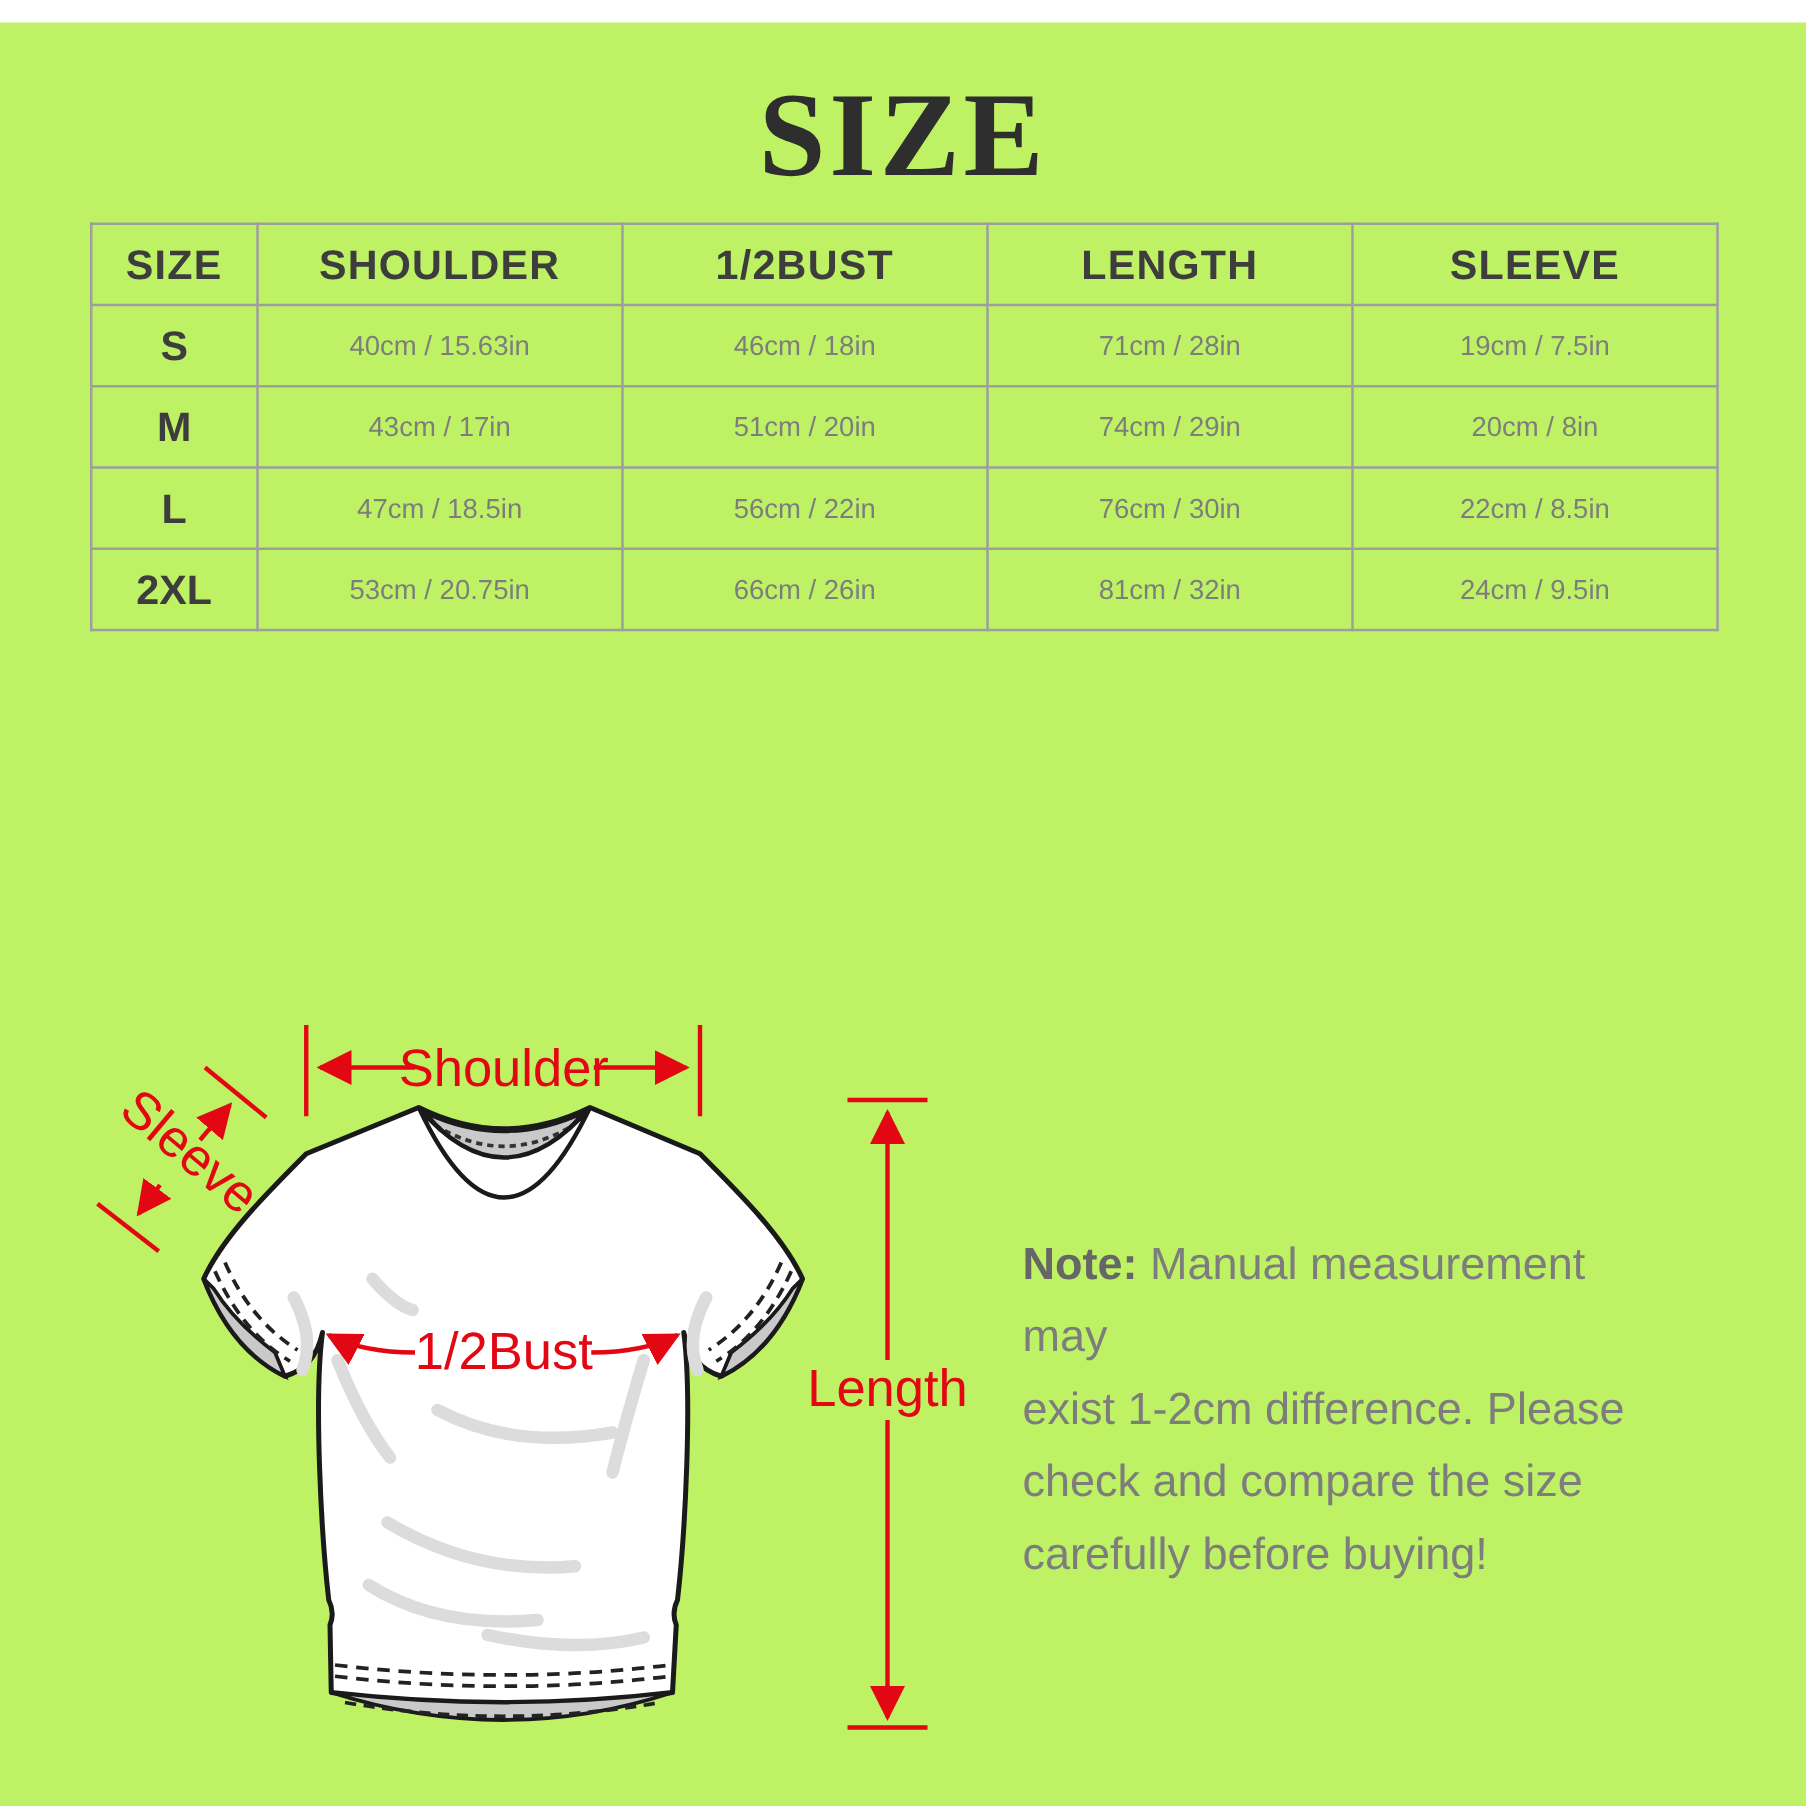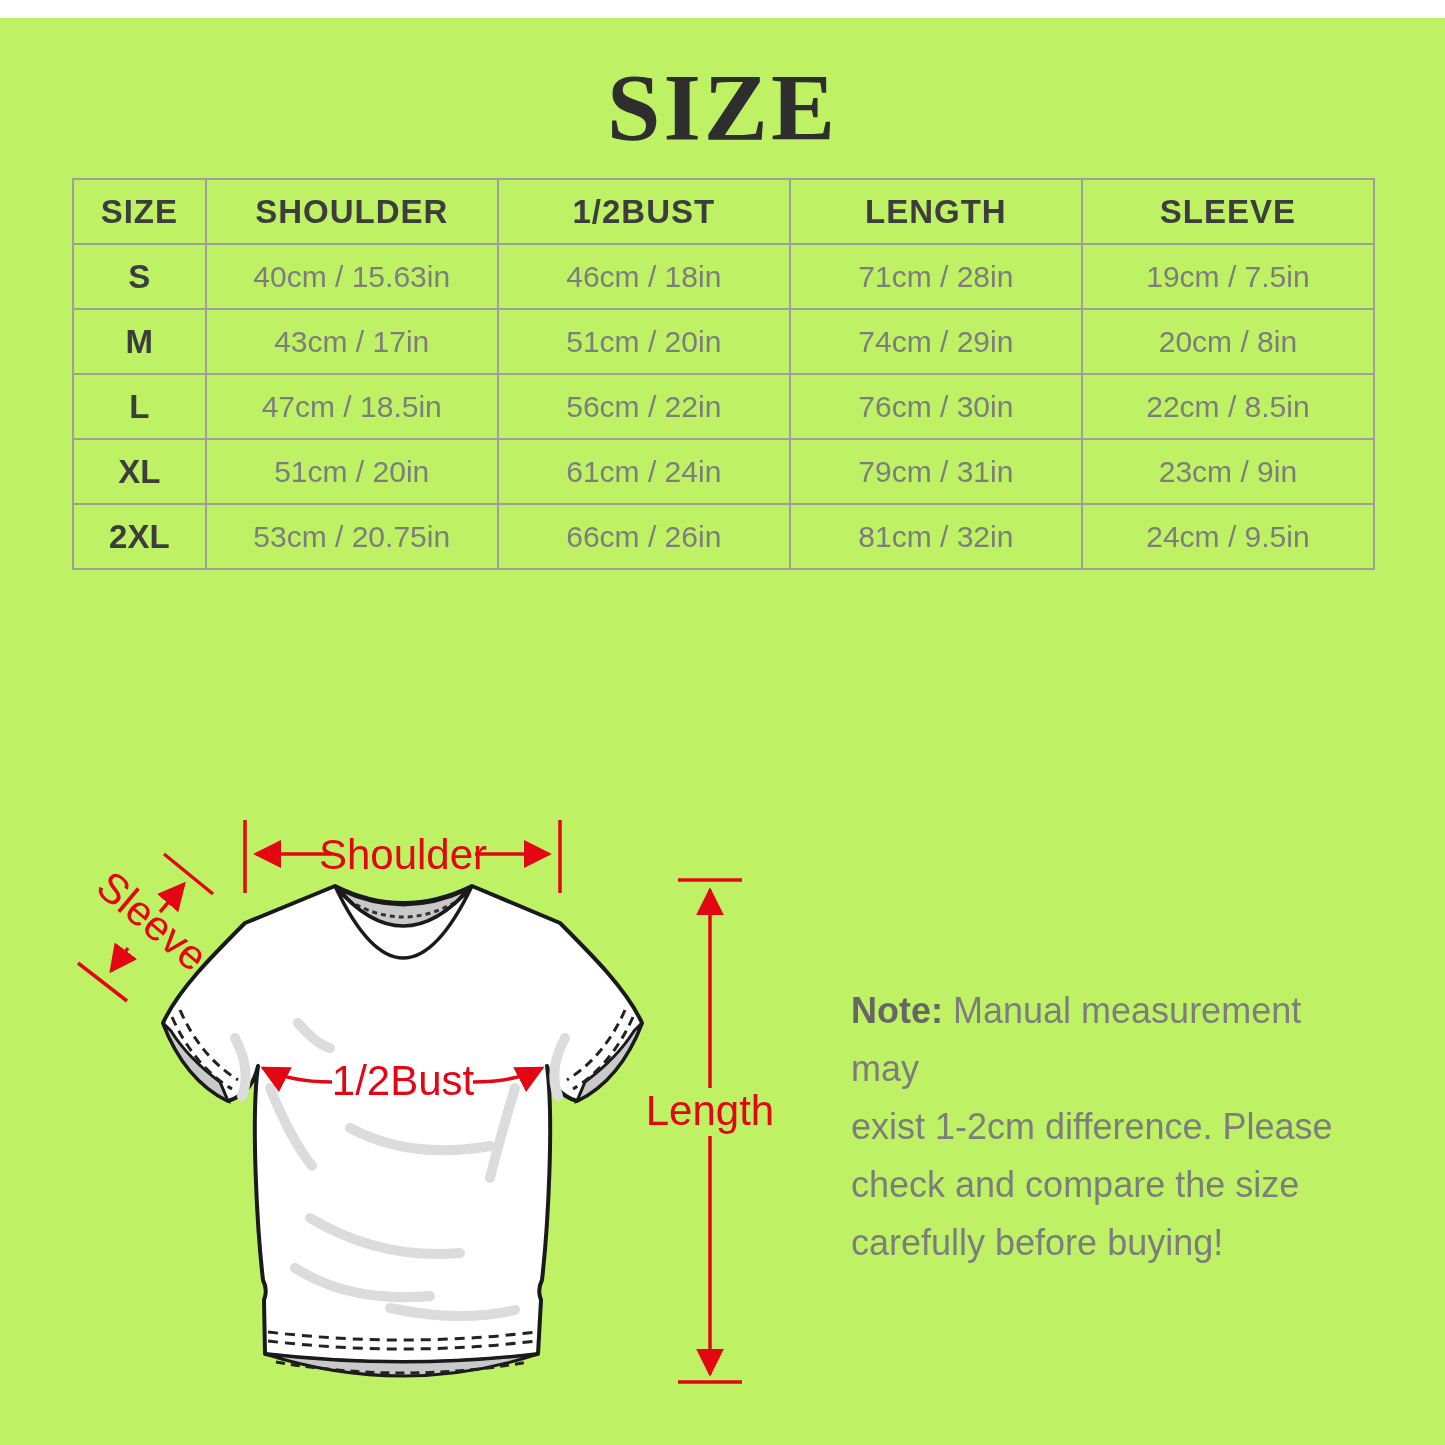--- a/index.html
+++ b/index.html
@@ -30,25 +30,25 @@
     height:65px; text-align:center; vertical-align:middle;
     white-space:nowrap; overflow:hidden;
   }
   .size-table th {
     font-size:33px; font-weight:bold; color:#3d3d3d; letter-spacing:1px;
   }
   .size-table td.size-col {
     font-size:33px; font-weight:bold; color:#3d3d3d;
   }
   .size-table td.val {
-    font-size:30px; font-weight:normal; color:#7d7d7d;
+    font-size:22px; font-weight:normal; color:#7d7d7d;
   }
   .diagram-svg { position:absolute; left:60px; top:780px; }
   .note-block {
-    position:absolute; left:851px; top:964px; width:520px;
+    position:absolute; left:818px; top:964px; width:520px;
     font-size:36px; line-height:58px; color:#7d7d7d;
   }
   .note-label { font-weight:bold; color:#666666; }
   .note-body  { white-space:pre-line; }
   .ann-text {
     font-family:"Liberation Sans", sans-serif;
     font-size:42px;
     fill:#e30613;
   }
 </style>
@@ -88,27 +88,20 @@
       <td class="val">51cm / 20in</td>
       <td class="val">74cm / 29in</td>
       <td class="val">20cm / 8in</td>
     </tr>
     <tr>
       <td class="size-col">L</td>
       <td class="val">47cm / 18.5in</td>
       <td class="val">56cm / 22in</td>
       <td class="val">76cm / 30in</td>
       <td class="val">22cm / 8.5in</td>
-    </tr>
-    <tr>
-      <td class="size-col">XL</td>
-      <td class="val">51cm / 20in</td>
-      <td class="val">61cm / 24in</td>
-      <td class="val">79cm / 31in</td>
-      <td class="val">23cm / 9in</td>
     </tr>
     <tr>
       <td class="size-col">2XL</td>
       <td class="val">53cm / 20.75in</td>
       <td class="val">66cm / 26in</td>
       <td class="val">81cm / 32in</td>
       <td class="val">24cm / 9.5in</td>
     </tr>
   </tbody>
     </table>

